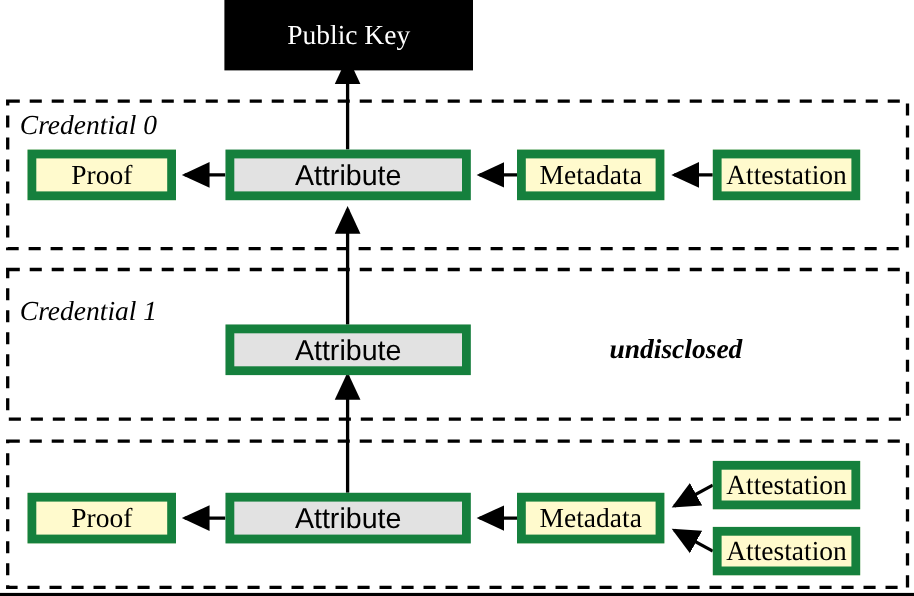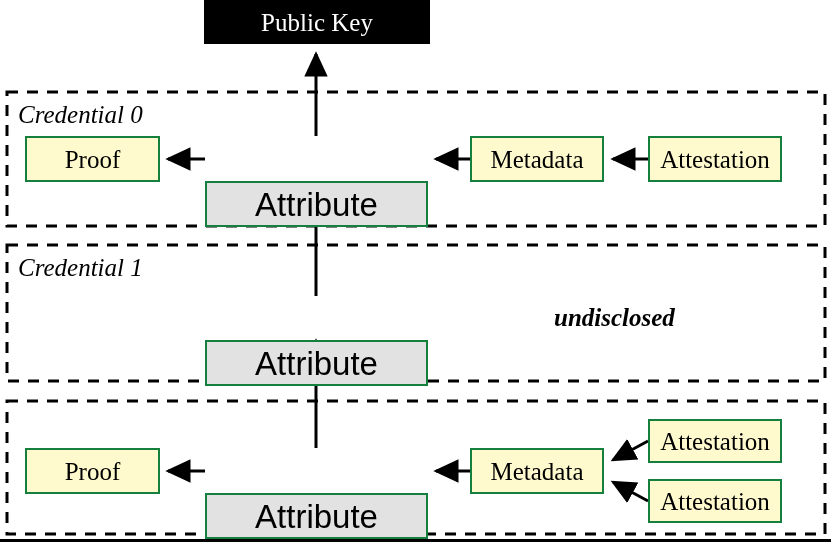--- a/index.html
+++ b/index.html
@@ -20,42 +20,41 @@
   #svg-layer {
     position: absolute;
     left: 0;
     top: 0;
     width: 831px;
     height: 542px;
   }
   .node {
     position: absolute;
     box-sizing: border-box;
-    border: 2px solid #15803d;
+    border: 8px solid #15803d;
     display: flex;
     align-items: center;
     justify-content: center;
     font-family: "Liberation Serif", serif;
     font-size: 25px;
     line-height: 1;
     color: #000000;
     white-space: nowrap;
     z-index: 3;
   }
   .node.yellow { background: #fffacd; }
   .node.gray   { background: #e2e2e2; }
   .node.black  {
     background: #000000;
     color: #ffffff;
     border: none;
   }
   .node.sans {
     font-family: "Liberation Sans", sans-serif;
-    font-size: 33px;
-    margin-top: 45px;
+    font-size: 26px;
   }
   .group-label {
     position: absolute;
     font-family: "Liberation Serif", serif;
     font-style: italic;
     font-size: 25px;
     color: #000000;
     white-space: nowrap;
     z-index: 3;
   }
@@ -108,21 +107,21 @@
 
     <line x1="205" y1="471" x2="168" y2="471" stroke="#000000" stroke-width="3" marker-end="url(#arrowhead)"></line>
 
     <line x1="470" y1="471" x2="436" y2="471" stroke="#000000" stroke-width="3" marker-end="url(#arrowhead)"></line>
 
     <line x1="648" y1="441" x2="613" y2="460" stroke="#000000" stroke-width="3" marker-end="url(#arrowhead)"></line>
 
     <line x1="648" y1="501" x2="613" y2="482" stroke="#000000" stroke-width="3" marker-end="url(#arrowhead)"></line>
   </svg>
 
-  <div class="node black" style="left:204px; top:0px; width:226px; height:44px;">
+  <div class="node black" style="left:204px; top:0px; width:226px; height:64px;">
     <span>Public Key</span>
   </div>
 
   <div class="group-label" style="left:18px; top:101px;text-align:right;">Credential 0</div>
 
   <div class="node yellow" style="left:25px; top:136px; width:135px; height:46px;">
     <span>Proof</span>
   </div>
 
   <div class="node gray sans" style="left:205px; top:136px; width:223px; height:46px;">
@@ -130,21 +129,21 @@
   </div>
 
   <div class="node yellow" style="left:470px; top:136px; width:134px; height:46px;">
     <span>Metadata</span>
   </div>
 
   <div class="node yellow" style="left:648px; top:136px; width:134px; height:46px;">
     <span>Attestation</span>
   </div>
 
-  <div class="group-label" style="left:18px; top:254px;">Credential 1</div>
+  <div class="group-label" style="left:18px; top:270px;">Credential 1</div>
 
   <div class="node gray sans" style="left:205px; top:295px; width:223px; height:46px;">
     <span>Attribute</span>
   </div>
 
   <div class="undisclosed-label" style="left:554px; top:304px;">undisclosed</div>
 
 
   <div class="node yellow" style="left:25px; top:448px; width:135px; height:46px;">
     <span>Proof</span>

